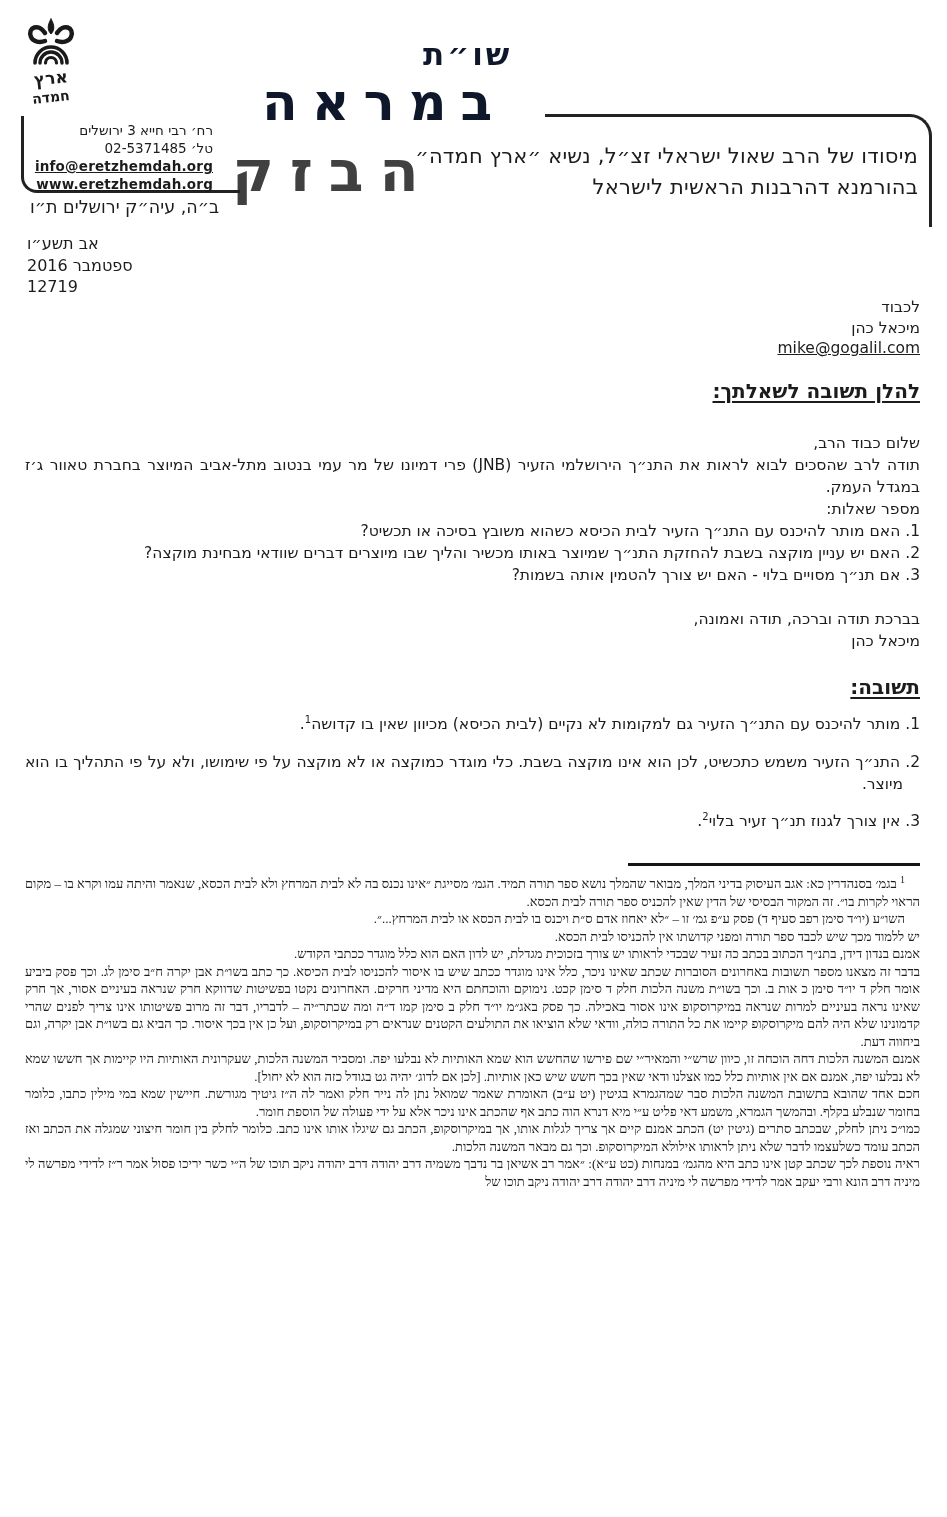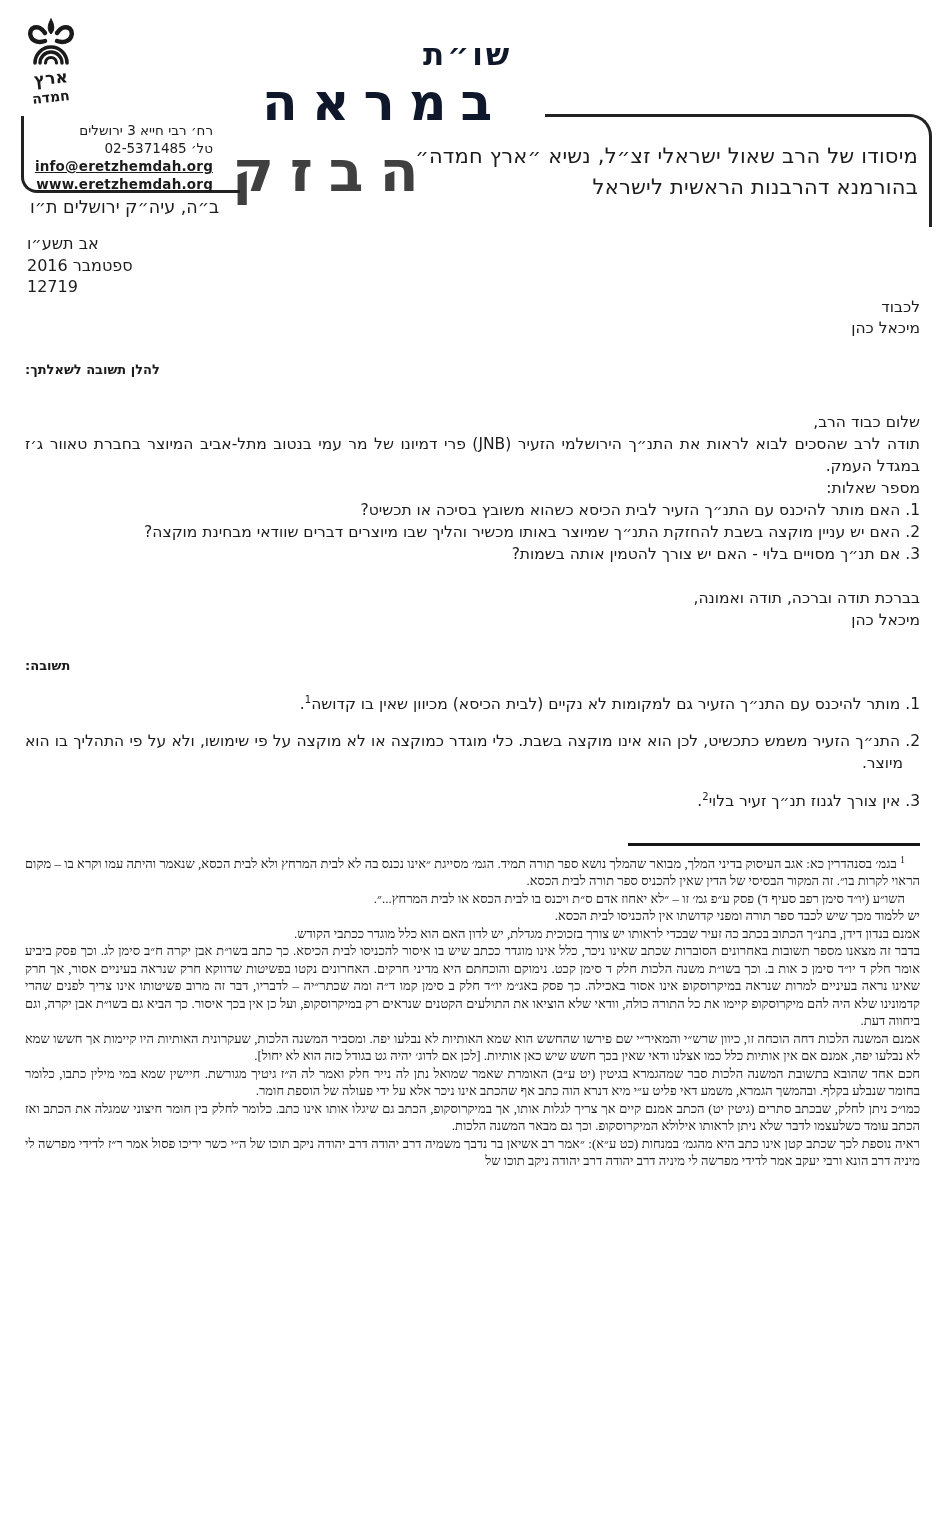--- a/index.html
+++ b/index.html
@@ -34,21 +34,21 @@
     font-size:21px;line-height:31px;letter-spacing:.2px;
   }
   .ref-block{
     position:absolute;left:27px;top:233px;font-size:16px;line-height:21.5px;
     direction:rtl;text-align:left;
   }
   
   .content{position:absolute;top:297px;right:27px;left:25px;font-size:15.5px;line-height:22px;}
   .recipient{text-align:right;line-height:20.5px;}
   .recipient .email{text-decoration:underline;}
-  .hd{font-weight:bold;font-size:13px;text-align:left;text-underline-offset:3px;}
+  .hd{font-weight:bold;font-size:20px;text-align:right;text-decoration:underline;text-underline-offset:3px;}
   .hd-intro{margin-top:21px;}
   .hd-q{margin-top:6px;}
   .hd-ans{margin-top:24px;}
   .qblock{margin-top:30px;text-align:justify;}
   .qblock p{margin:0;}
   .qi{padding-right:17px;text-indent:-17px;text-align:justify;}
   .closing{margin-top:22px;text-align:right;}
   .alist{margin-top:10px;}
   .ai{padding-right:17px;text-indent:-17px;text-align:justify;}
   sup{font-size:10px;line-height:0;vertical-align:super;}
@@ -103,20 +103,21 @@
     <div>אב תשע״ו</div>
     <div>ספטמבר 2016</div>
     <div>12719</div>
   </div>
 
   <main class="content">
 
     <div class="recipient">
       <div>לכבוד</div>
       <div>מיכאל כהן</div>
+      <div class="email">mike@gogalil.com</div>
     </div>
 
     <div class="hd hd-intro">להלן תשובה לשאלתך:</div>
 
     <div class="qblock">
       <p>שלום כבוד הרב,</p>
       <p>תודה לרב שהסכים לבוא לראות את התנ״ך הירושלמי הזעיר (JNB) פרי דמיונו של מר עמי בנטוב מתל-אביב המיוצר בחברת טאוור ג׳ז במגדל העמק.</p>
       <p>מספר שאלות:</p>
       <p class="qi">1. האם מותר להיכנס עם התנ״ך הזעיר לבית הכיסא כשהוא משובץ בסיכה או תכשיט?</p>
       <p class="qi">2. האם יש עניין מוקצה בשבת להחזקת התנ״ך שמיוצר באותו מכשיר והליך שבו מיוצרים דברים שוודאי מבחינת מוקצה?</p>

